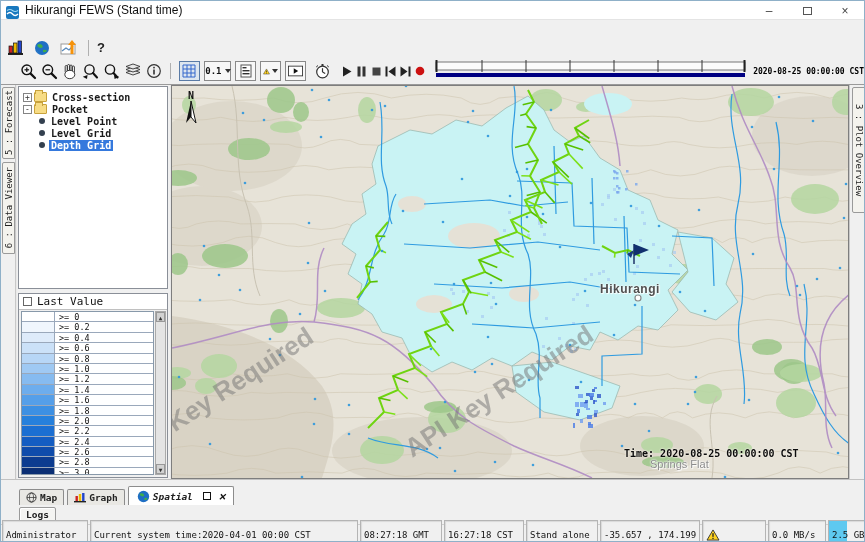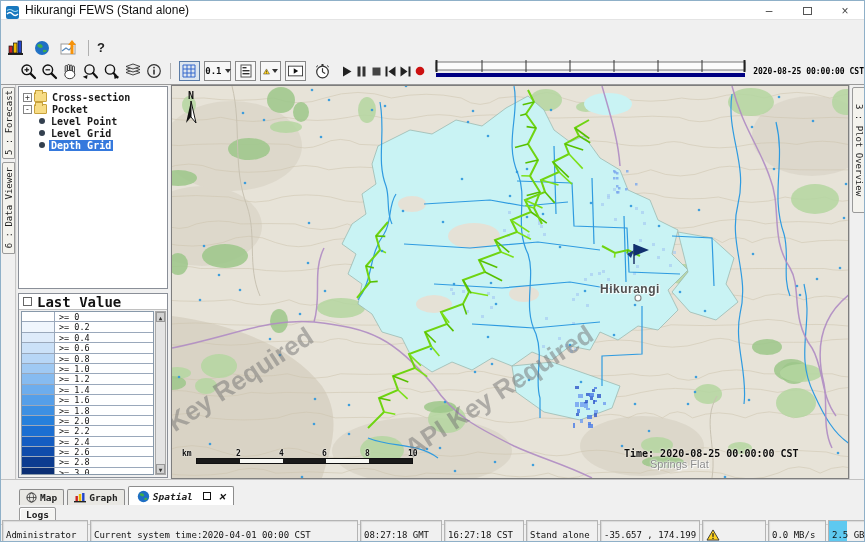--- a/index.html
+++ b/index.html
@@ -49,21 +49,21 @@
   .expander { width:9px; height:9px; border:1px solid #848484; background:#fff; font-size:8px; line-height:7px; text-align:center; color:#333; margin-right:2px; flex:none; }
   .folder { width:13px; height:10px; background:#f7dc85; border:1px solid #c8a23c; border-radius:1px; position:relative; margin-right:3px; flex:none; }
   .folder::before { content:""; position:absolute; left:0; top:-3px; width:6px; height:3px; background:#f7dc85; border:1px solid #c8a23c; border-bottom:none; }
   .bullet { width:6px; height:6px; border-radius:50%; background:#33404f; margin:0 4px 0 2px; flex:none; }
   .tree-label { font-size:10px; font-weight:600; color:#1a1a1a; white-space:nowrap; padding:0 2px; }
   .tree-label.sel { background:#3579dd; color:#ffffff; }
 
   .legend-box { position:absolute; left:1px; top:208px; width:150px; height:185px; background:#f0f0f0; border:1px solid #8a8f98; }
   .lv-row { height:16px; background:#ffffff; border-bottom:1px solid #c0c0c0; display:flex; align-items:center; padding-left:4px; }
   .checkbox { width:9px; height:9px; border:1px solid #666; background:#fff; margin-right:5px; flex:none; }
-  .lv-label { font-size:14px; font-weight:700; color:#111; }
+  .lv-label { font-size:11px; font-weight:400; color:#111; }
   .legend-grid { position:absolute; left:2px; top:17px; bottom:2px; right:13px; border:1px solid #8899aa; background:#fff; overflow:hidden; }
   .lg-row { display:flex; height:10.4px; border-bottom:1px solid #9aa8bb; }
   .lg-swatch { width:33px; border-right:1px solid #9aa8bb; flex:none; }
   .lg-label { font-size:8.5px; color:#111; padding-left:4px; line-height:10px; }
   .lscroll { position:absolute; right:1px; top:17px; bottom:2px; width:11px; background:#e4e4e4; border:1px solid #aaa; display:flex; flex-direction:column; justify-content:space-between; align-items:center; }
   .scr-btn { width:9px; height:10px; background:#d2d2d2; border:1px solid #999; font-size:6px; line-height:9px; text-align:center; color:#333; }
 
   
   .map-panel { position:absolute; left:170px; top:0; width:678px; height:394px; border:1px solid #7e7e7e; background:#e7e3d8; overflow:hidden; }
   .map-overlay { position:absolute; pointer-events:none; }
@@ -99,21 +99,21 @@
 <div class="window">
 
   <div class="titlebar">
     <span class="app-icon">
       <svg width="13" height="13" viewBox="0 0 13 13">
           <rect x="0" y="0" width="13" height="13" rx="2" fill="#1878be"></rect>
           <path d="M1 8 Q4 5 6.5 8 T12 8" stroke="#fff" stroke-width="1.4" fill="none"></path>
           <path d="M1 4.5 Q4 2.5 6.5 4.5 T12 4.5" stroke="#9fd8f2" stroke-width="1.2" fill="none"></path>
         </svg>
     </span>
-    <span class="title-text">Hikurangi FEWS  (Stand alone)</span>
+    <span class="title-text">Hikurangi FEWS  (Stand time)</span>
     <div class="win-controls">
       <span class="win-btn">–</span>
       <span class="win-btn">
           <span class="max-box"></span>
         </span>
       <span class="win-btn">×</span>
     </div>
   </div>
 
 
@@ -778,31 +778,20 @@
         <svg width="14" height="24" viewBox="0 0 14 24">
             <path d="M7 0 L12 22 L7 16 Z" fill="#fff" stroke="#111" stroke-width="1"></path>
             <path d="M7 0 L2 22 L7 16 Z" fill="#111"></path>
           </svg>
       </div>
       <div class="map-overlay watermark" style="left:-62px; top:292px;">API Key Required</div>
       <div class="map-overlay watermark" style="left:218px; top:290px;">API Key Required</div>
       <div class="map-overlay place-label" style="left:428px; top:196px; font-size:12px; font-weight:bold; letter-spacing:0.5px;">Hikurangi</div>
       <div class="map-overlay place-label" style="left:478px; top:372px; font-size:11px; color:#8c8c8c;">Springs Flat</div>
       <div class="map-overlay time-overlay" style="left:452px; top:362px;">Time: 2020-08-25 00:00:00 CST</div>
-      <div class="map-overlay scalebar">
-        <span class="sc-km">km</span>
-        <span id="scalebar-labels"><span class="sc-lab" style="left:56px">2</span><span class="sc-lab" style="left:99px">4</span><span class="sc-lab" style="left:142px">6</span><span class="sc-lab" style="left:185px">8</span><span class="sc-lab" style="left:228px">10</span></span>
-        <span class="sc-bar" id="scalebar-segs">
-            <span class="seg" style="background:#1a1a1a"></span>
-            <span class="seg" style="background:#f8f8f4"></span>
-            <span class="seg" style="background:#1a1a1a"></span>
-            <span class="seg" style="background:#f8f8f4"></span>
-            <span class="seg" style="background:#1a1a1a"></span>
-          </span>
-      </div>
     </div>
 
     <div class="rail rail-right">
       <div class="vtab vtab-right" style="top:2px;height:126px;left:2px;">
           <span>3 : Plot Overview</span>
         </div>
     </div>
   </div>
 
   <div class="bottombar">

